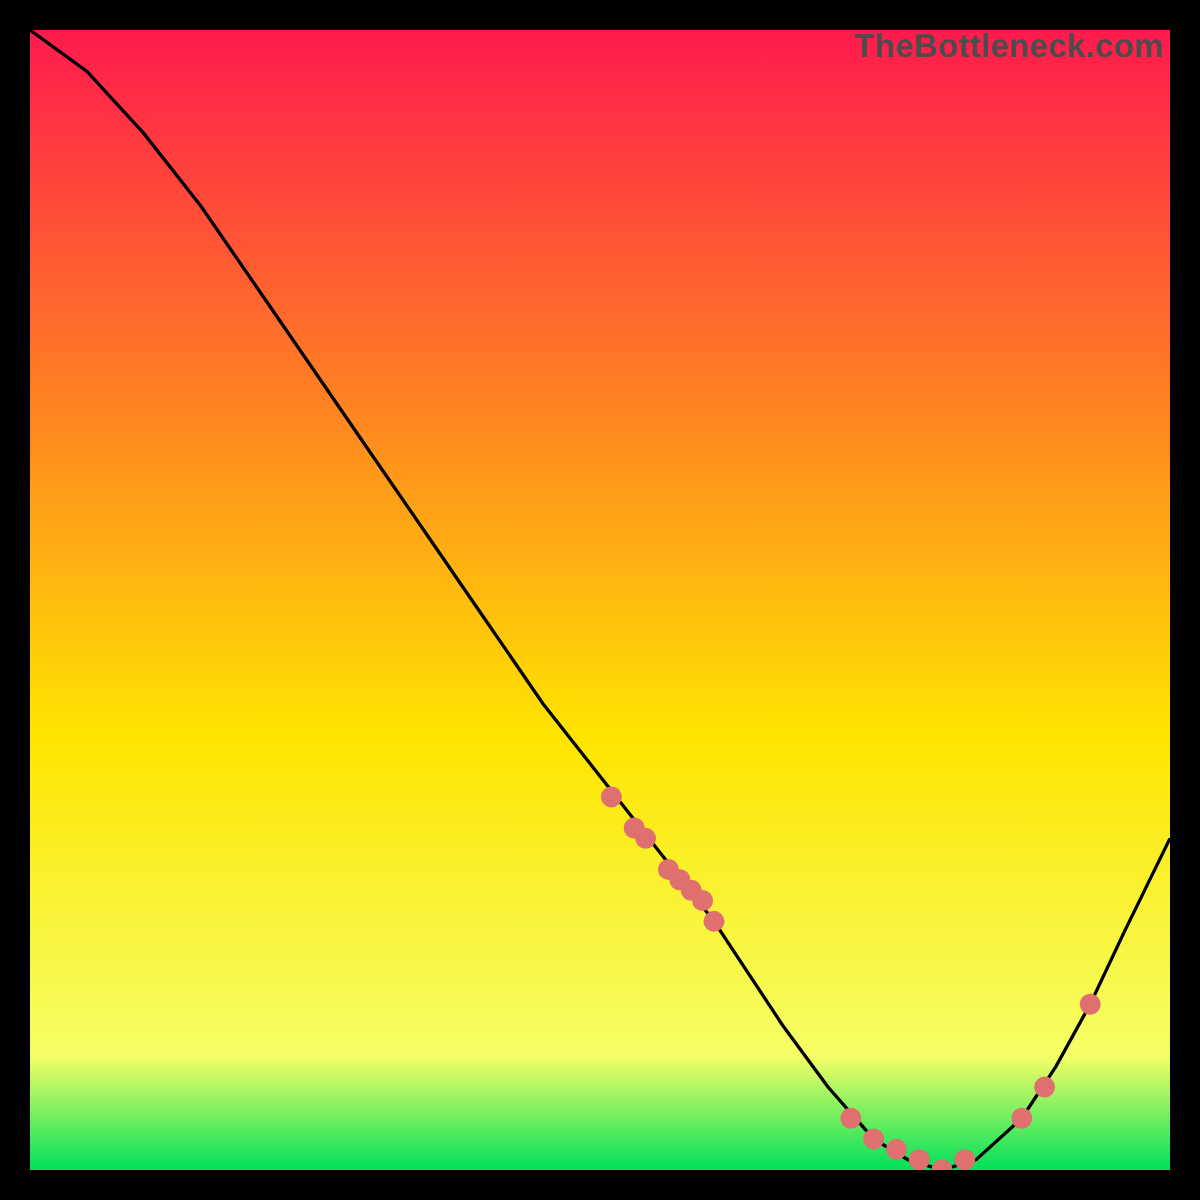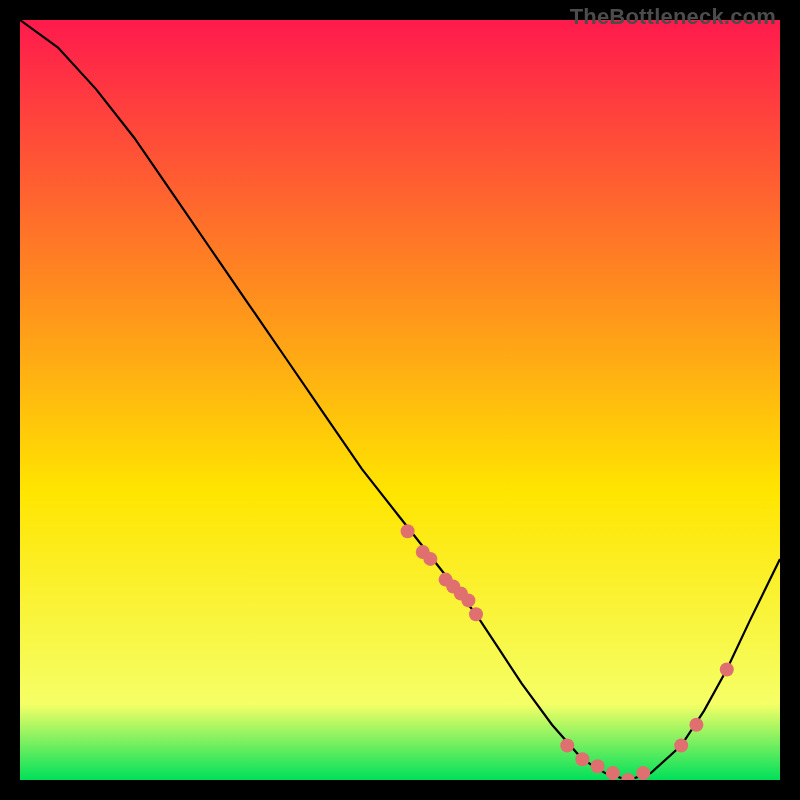--- a/index.html
+++ b/index.html
@@ -21,21 +21,21 @@
   }
   .plot {
     position: absolute;
     left: 0;
     top: 0;
     width: 760px;
     height: 760px;
   }
   .watermark {
     position: absolute;
-    top: 4px;
+    top: 18px;
     right: 24px;
     color: #4c4c4c;
     font-size: 22px;
     font-weight: 600;
     letter-spacing: 0.2px;
     user-select: none;
   }
   svg {
     display: block;
   }

